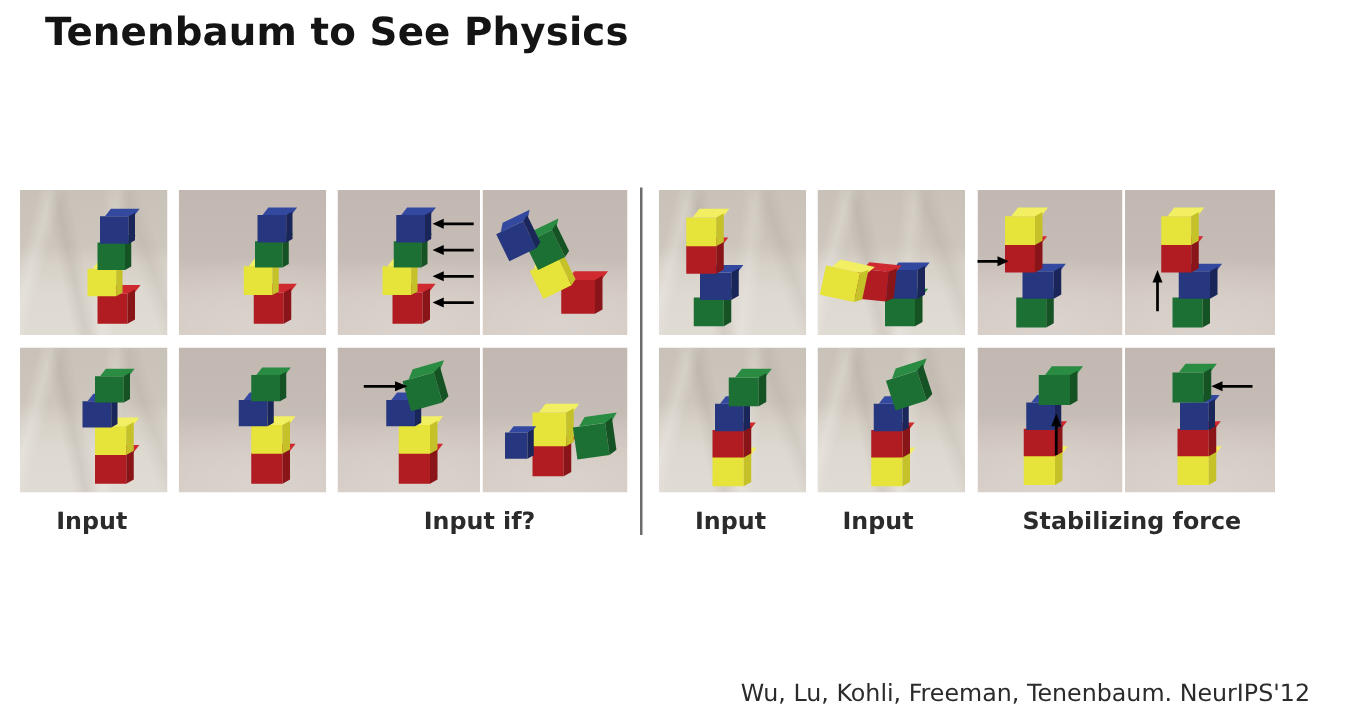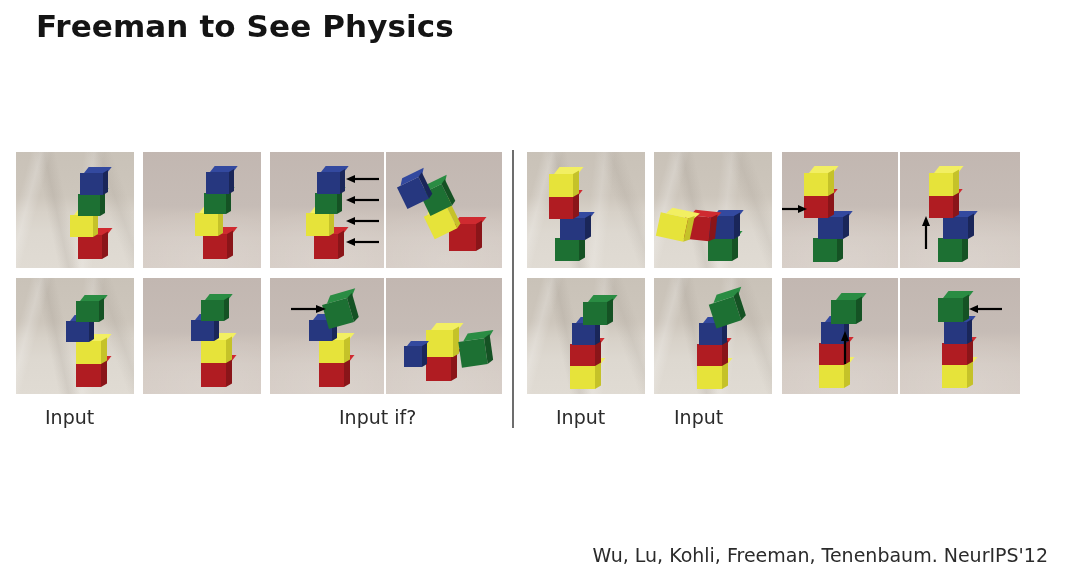--- a/index.html
+++ b/index.html
@@ -109,40 +109,40 @@
   
   .arrow {
     position: absolute;
   }
 
   
   .caption {
     position: absolute;
     font-family: "DejaVu Sans", sans-serif;
     font-size: 19px;
-    font-weight: 400;
+    font-weight: 700;
     color: #2b2b2b;
     white-space: nowrap;
   }
 
   
   #attribution {
     position: absolute;
     right: 32px;
     bottom: 12px;
     font-family: "DejaVu Sans", sans-serif;
     font-size: 19px;
     color: #2b2b2b;
     white-space: nowrap;
   }
 </style>
 </head>
 <body>
 
-<div id="slide-title">Freeman to See Physics</div>
+<div id="slide-title">Tenenbaum to See Physics</div>
 
 <div id="figure">
 
   <div class="panel" style="left:16px; top:152px; width:118px; height:116px;">
     <div class="bg-photo"></div>
     <div class="scene">
 
       <div class="cube" style="left:62px; top:83px; width:24px; height:24px;">
         <div class="face front" style="width:24px;height:24px;background:#b01c22;"></div>
         <div class="face top" style="width:24px;height:7px;background:#cf2a30;transform:skewX(-38deg);transform-origin:bottom left;top:-7px;left:5px;"></div>
@@ -601,16 +601,17 @@
         <polygon points="0,5 9,1 9,9" fill="#000"></polygon>
       </svg>
     </div>
   </div>
 
   <div class="caption" style="left:45px; top:406px;">Input</div>
   <div class="caption" style="left:339px; top:406px;">Input if?</div>
 
   <div class="caption" style="left:556px; top:406px;">Input</div>
   <div class="caption" style="left:674px; top:406px;">Input</div>
+  <div class="caption" style="left:818px; top:406px;">Stabilizing force</div>
 
 </div>
 
 <div id="attribution">Wu, Lu, Kohli, Freeman, Tenenbaum. NeurIPS'12</div>
 
 </body></html>

